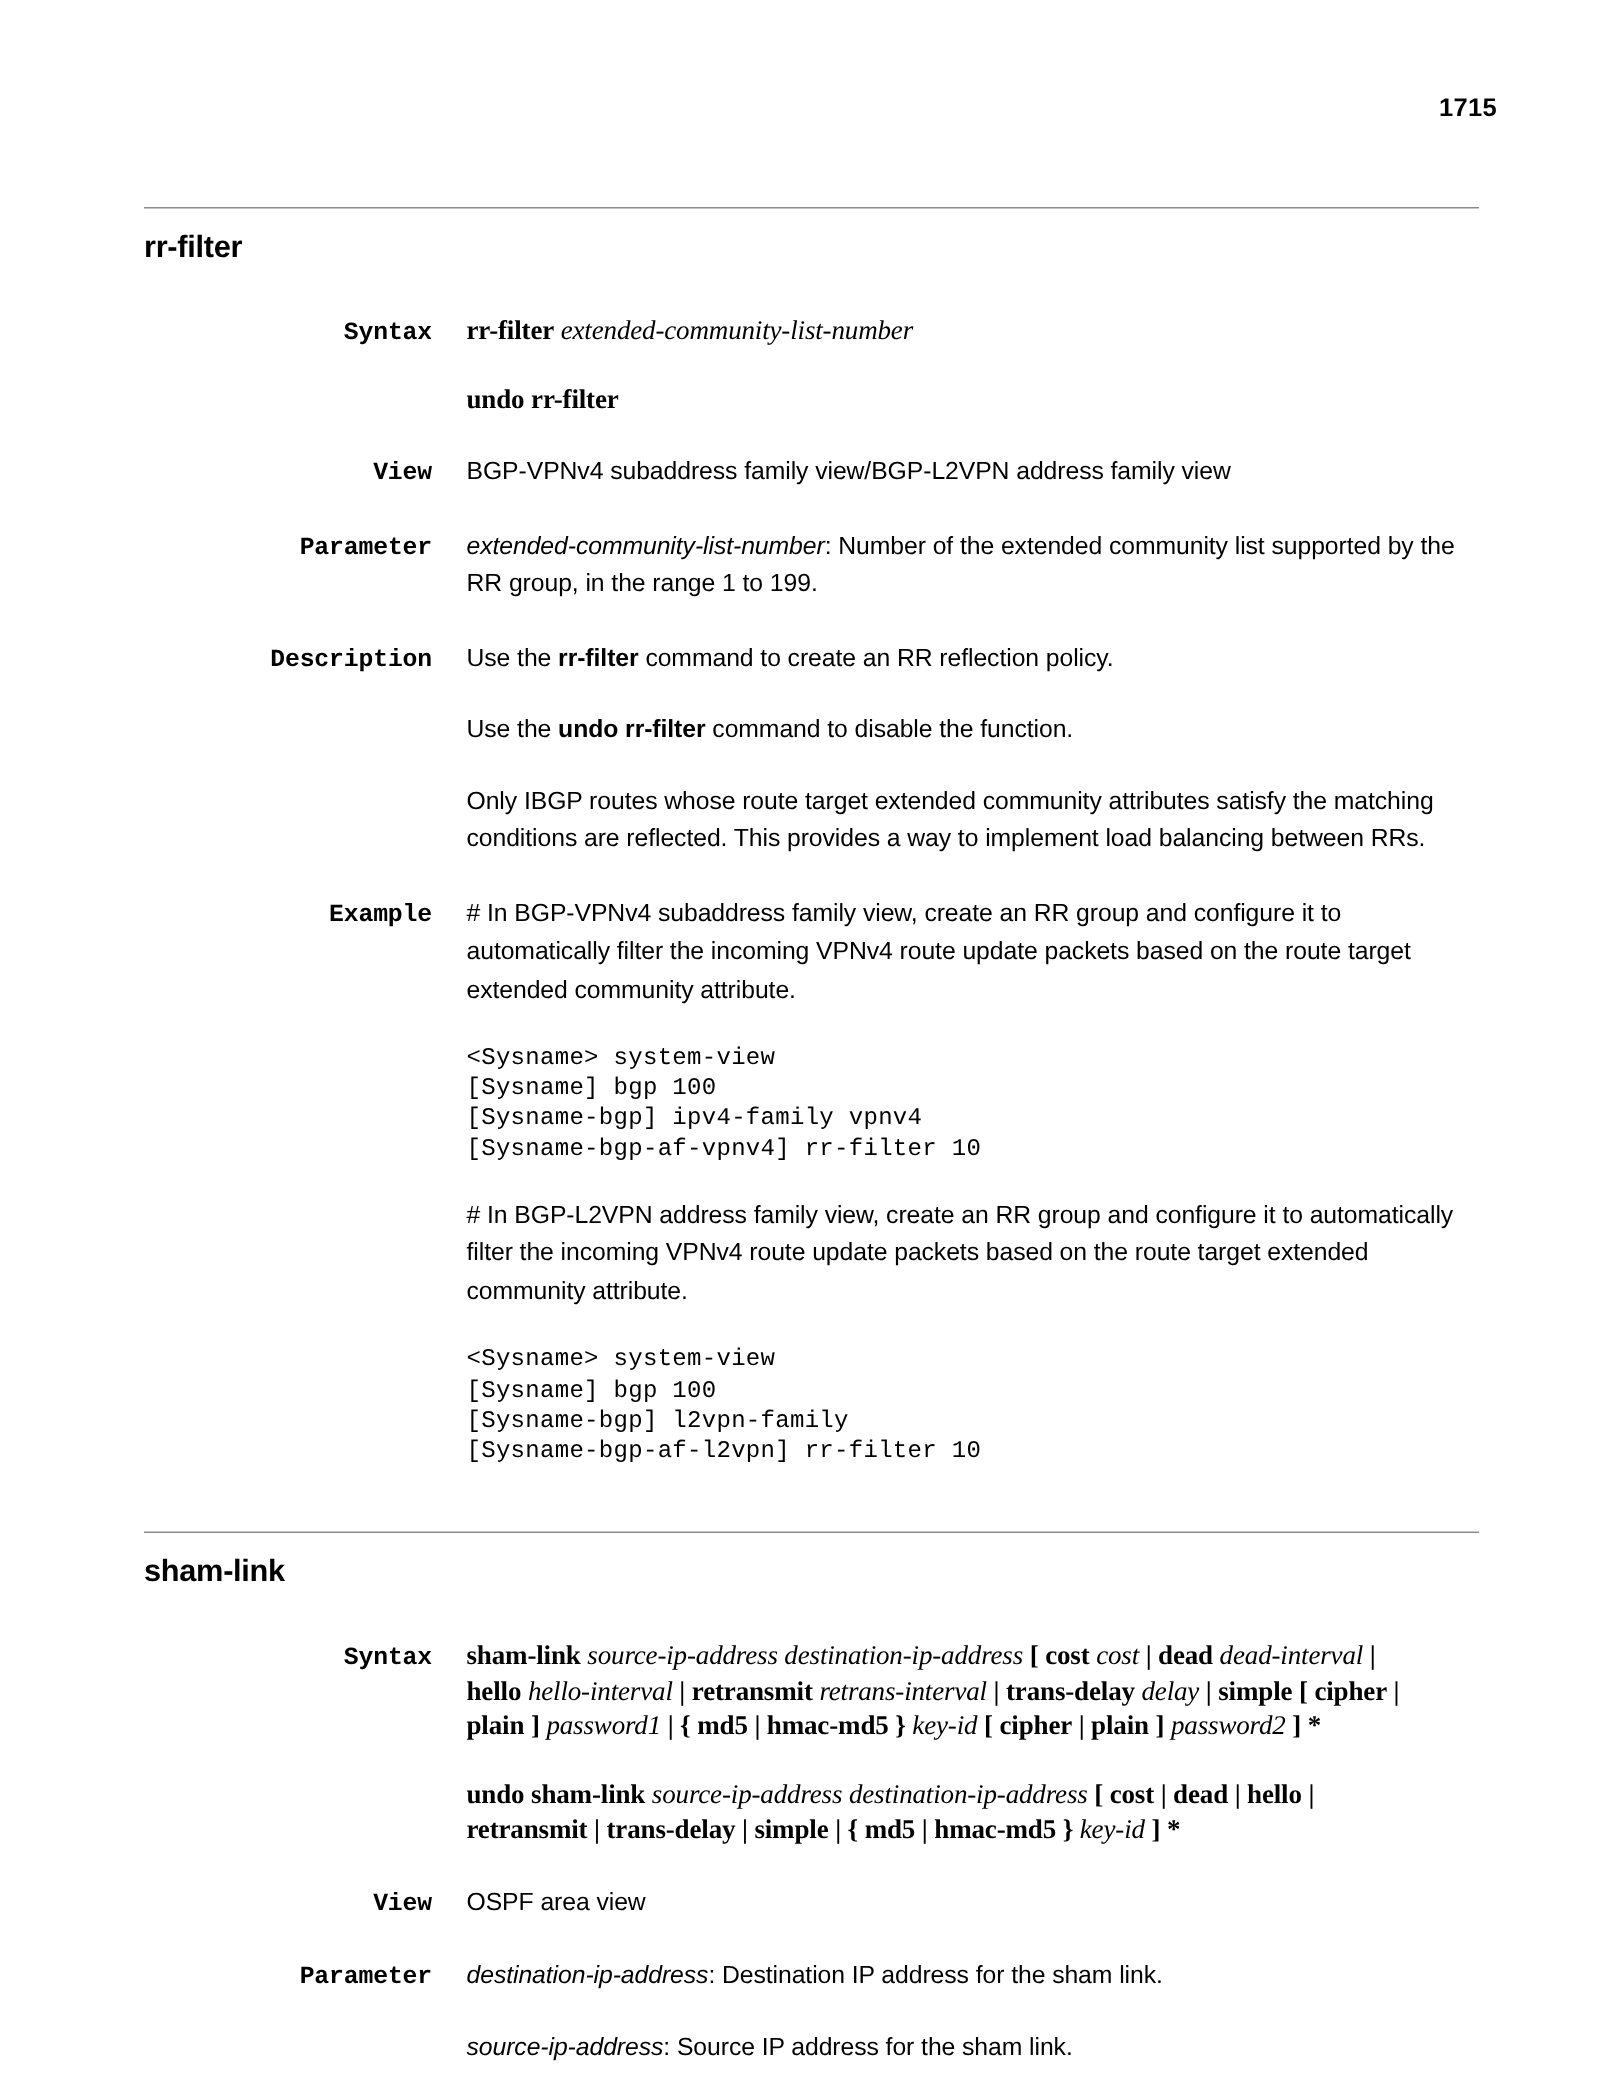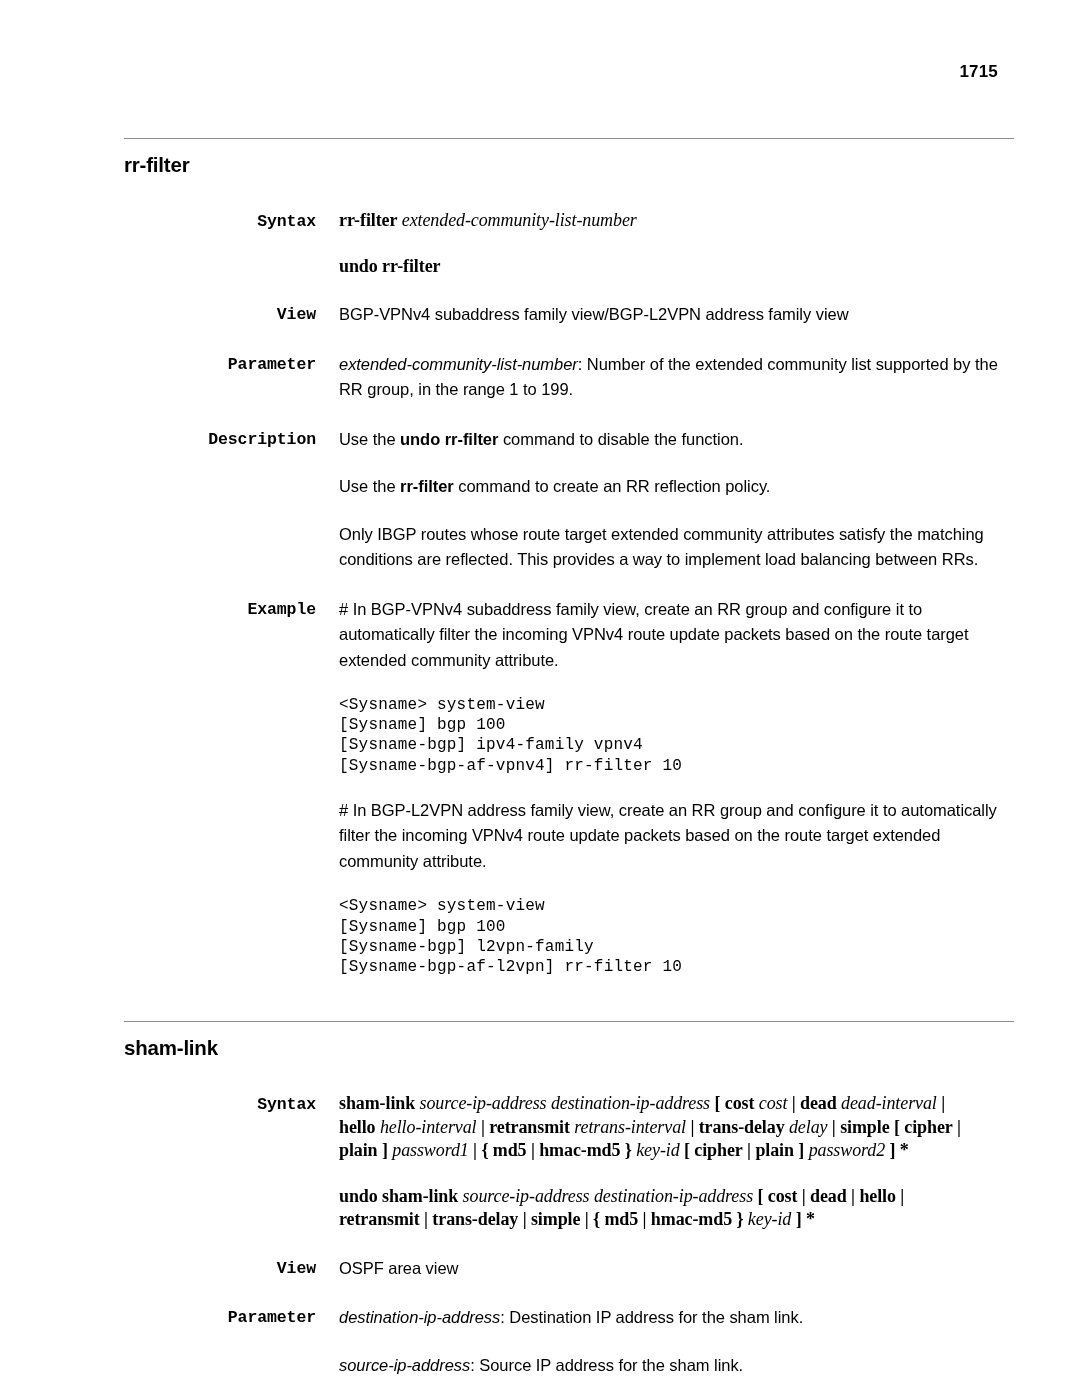--- a/index.html
+++ b/index.html
@@ -29,21 +29,21 @@
     top: 62px;
     right: 82px;
     font-size: 17px;
     font-weight: bold;
     letter-spacing: 0.2px;
   }
 
   
   .content {
     position: absolute;
-    left: 124px;
+    left: 96px;
     top: 138px;
     width: 890px;
   }
 
   .rule {
     border: 0;
     border-top: 1.4px solid #8b8b8b;
     margin: 0;
     width: 890px;
   }
@@ -139,22 +139,22 @@
       </div>
 
       <div class="row">
         <div class="row-label">Parameter</div>
         <div class="row-body"><i class="var">extended-community-list-number</i><span>: Number of the extended community list supported by the RR group, in the range 1 to 199.</span></div>
       </div>
 
       <div class="row">
         <div class="row-label">Description</div>
         <div class="row-body">
+          <div class="blk"><span>Use the </span><b class="kw">rr-filter</b><span> command to create an RR reflection policy.</span></div>
           <div class="blk"><span>Use the </span><b class="kw">undo rr-filter</b><span> command to disable the function.</span></div>
-          <div class="blk"><span>Use the </span><b class="kw">rr-filter</b><span> command to create an RR reflection policy.</span></div>
           <div class="blk">Only IBGP routes whose route target extended community attributes satisfy the matching conditions are reflected. This provides a way to implement load balancing between RRs.</div>
         </div>
       </div>
 
       <div class="row">
         <div class="row-label">Example</div>
         <div class="row-body">
           <div class="blk"># In BGP-VPNv4 subaddress family view, create an RR group and configure it to automatically filter the incoming VPNv4 route update packets based on the route target extended community attribute.</div>
           <div class="blk mono">&lt;Sysname&gt; system-view
 [Sysname] bgp 100

